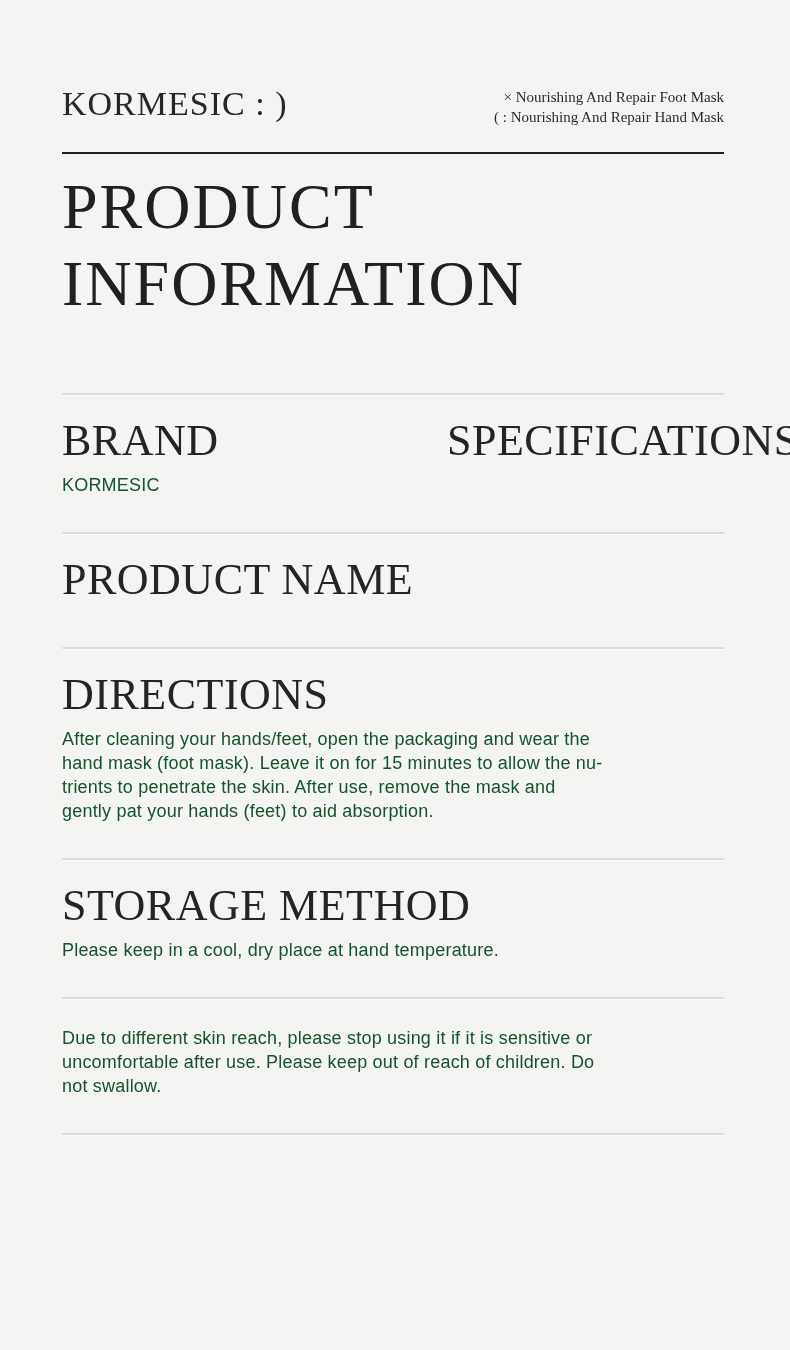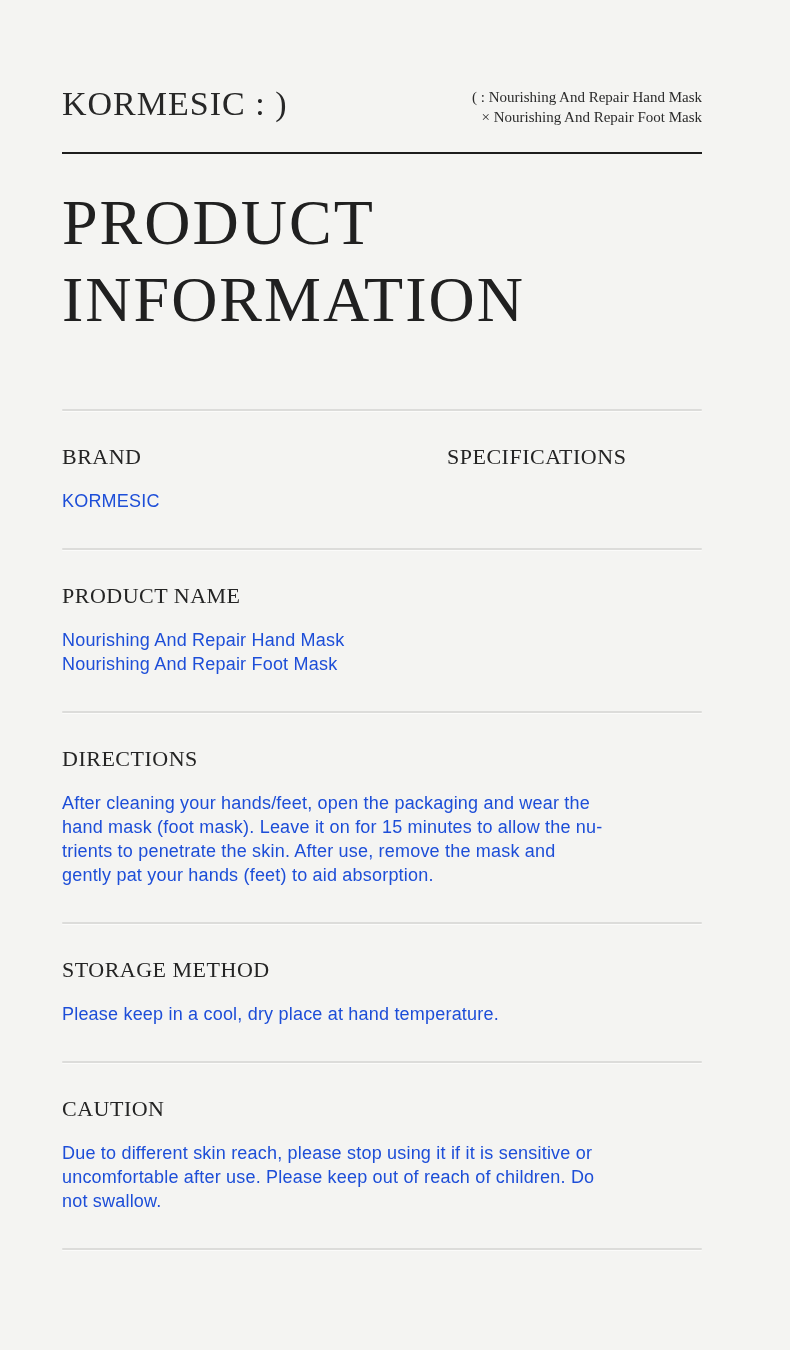--- a/index.html
+++ b/index.html
@@ -5,21 +5,21 @@
   * { box-sizing: border-box; }
   html, body { margin: 0; padding: 0; }
   body {
     width: 790px;
     height: 1350px;
     background: #f4f4f2;
     font-family: "Liberation Sans", sans-serif;
     overflow: hidden;
   }
   .container {
-    padding: 0 88px 0 62px;
+    padding: 0 66px 0 62px;
   }
 
   
   .header {
     display: flex;
     justify-content: space-between;
     align-items: flex-start;
     padding-top: 84px;
   }
   .logo {
@@ -52,57 +52,57 @@
   }
   hr.light.after-title { margin-top: 71px; }
 
   
   .page-title {
     font-family: "Liberation Serif", serif;
     font-size: 64px;
     line-height: 77px;
     letter-spacing: 2px;
     color: #202020;
-    margin-top: 30px;
+    margin-top: 14px;
     white-space: pre-line;
   }
 
   
   .section { padding: 27px 0 35px 0; }
   .section-heading {
     font-family: "Liberation Serif", serif;
-    font-size: 22px;
+    font-size: 44px;
     font-weight: normal;
     letter-spacing: 0.5px;
     color: #242424;
     margin: 0 0 13px 0;
     line-height: 38px;
   }
   .section-body {
     font-size: 18px;
     line-height: 24px;
     letter-spacing: 0.2px;
-    color: #1d4ed8;
+    color: #14532d;
     white-space: pre-line;
   }
   .two-col {
     display: grid;
     grid-template-columns: 385px 1fr;
   }
 </style>
 </head>
 <body>
 
 <div class="container">
 
   <div class="header">
     <div class="logo">KORMESIC : )</div>
     <div class="taglines">
+      <div>× Nourishing And Repair Foot Mask</div>
       <div>( : Nourishing And Repair Hand Mask</div>
-      <div>× Nourishing And Repair Foot Mask</div>
     </div>
   </div>
 
   <hr class="dark">
 
   <div class="page-title">PRODUCT
 INFORMATION</div>
 
   <hr class="light after-title">
 
@@ -113,22 +113,20 @@
     </div>
     <div>
       <h2 class="section-heading">SPECIFICATIONS</h2>
     </div>
   </div>
 
   <hr class="light">
 
   <div class="section">
     <h2 class="section-heading">PRODUCT NAME</h2>
-    <div class="section-body">Nourishing And Repair Hand Mask
-Nourishing And Repair Foot Mask</div>
   </div>
 
   <hr class="light">
 
   <div class="section">
     <h2 class="section-heading">DIRECTIONS</h2>
     <div class="section-body">After cleaning your hands/feet, open the packaging and wear the
 hand mask (foot mask). Leave it on for 15 minutes to allow the nu-
 trients to penetrate the skin. After use, remove the mask and
 gently pat your hands (feet) to aid absorption.</div>
@@ -137,21 +135,20 @@
   <hr class="light">
 
   <div class="section">
     <h2 class="section-heading">STORAGE METHOD</h2>
     <div class="section-body">Please keep in a cool, dry place at hand temperature.</div>
   </div>
 
   <hr class="light">
 
   <div class="section">
-    <h2 class="section-heading">CAUTION</h2>
     <div class="section-body">Due to different skin reach, please stop using it if it is sensitive or
 uncomfortable after use. Please keep out of reach of children. Do
 not swallow.</div>
   </div>
 
   <hr class="light">
 
 </div>
 
 </body></html>

